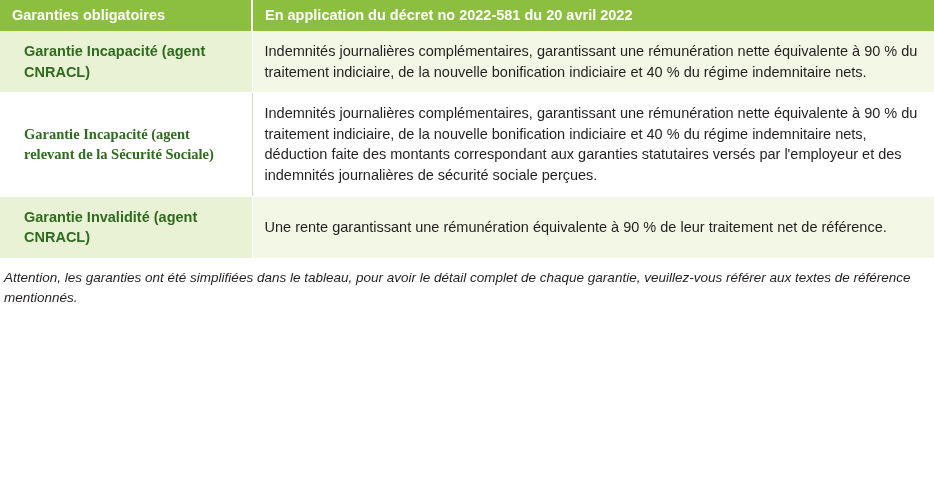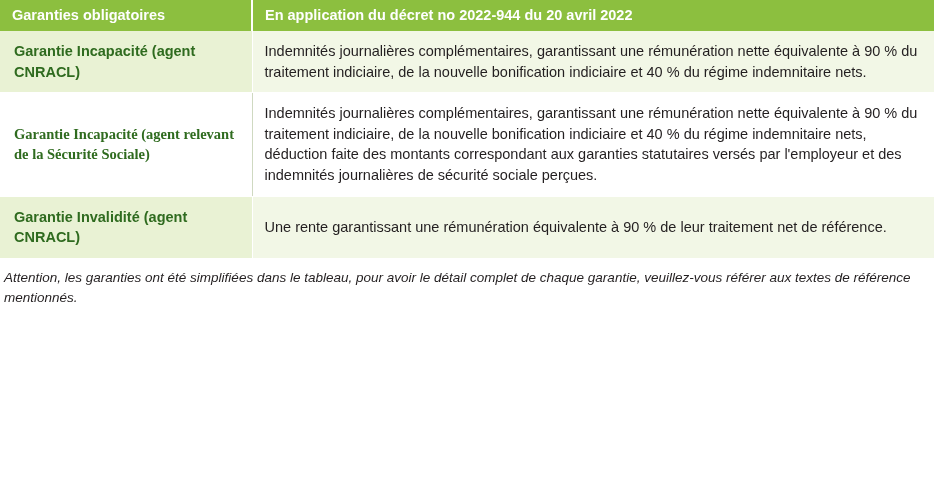--- a/index.html
+++ b/index.html
@@ -61,21 +61,21 @@
   }
   tbody tr.row-white td.text-cell {
     background: #ffffff;
   }
   tbody tr.row-light td.label-cell {
     border-right: 1.5px solid #ffffff;
   }
   td.label-cell {
     color: #2f6b1f;
     font-weight: bold;
-    padding: 10px 12px 10px 14px;
+    padding: 10px 12px 10px 24px;
   }
   tbody tr.row-white td.label-cell {
     color: #2f6b1f;
     font-family: Liberation Serif, serif;
   }
   td.text-cell {
     color: #231f20;
     padding: 10px 14px 10px 12px;
   }
   .footnote {
@@ -93,21 +93,21 @@
 <div class="page">
 
   <table class="guarantees">
     <colgroup>
         <col class="c1">
         <col class="c2">
       </colgroup>
     <thead>
       <tr>
         <th class="th-left">Garanties obligatoires</th>
-        <th>En application du décret no 2022-944 du 20 avril 2022</th>
+        <th>En application du décret no 2022-581 du 20 avril 2022</th>
       </tr>
     </thead>
     <tbody>
       <tr class="row-light">
         <td class="label-cell">Garantie Incapacité (agent CNRACL)</td>
         <td class="text-cell">Indemnités journalières complémentaires, garantissant une rémunération nette équivalente à 90 % du traitement indiciaire, de la nouvelle bonification indiciaire et 40 % du régime indemnitaire nets.</td>
       </tr>
       <tr class="row-white">
         <td class="label-cell">Garantie Incapacité (agent relevant de la Sécurité Sociale)</td>
         <td class="text-cell">Indemnités journalières complémentaires, garantissant une rémunération nette équivalente à 90 % du traitement indiciaire, de la nouvelle bonification indiciaire et 40 % du régime indemnitaire nets, déduction faite des montants correspondant aux garanties statutaires versés par l'employeur et des indemnités journalières de sécurité sociale perçues.</td>

